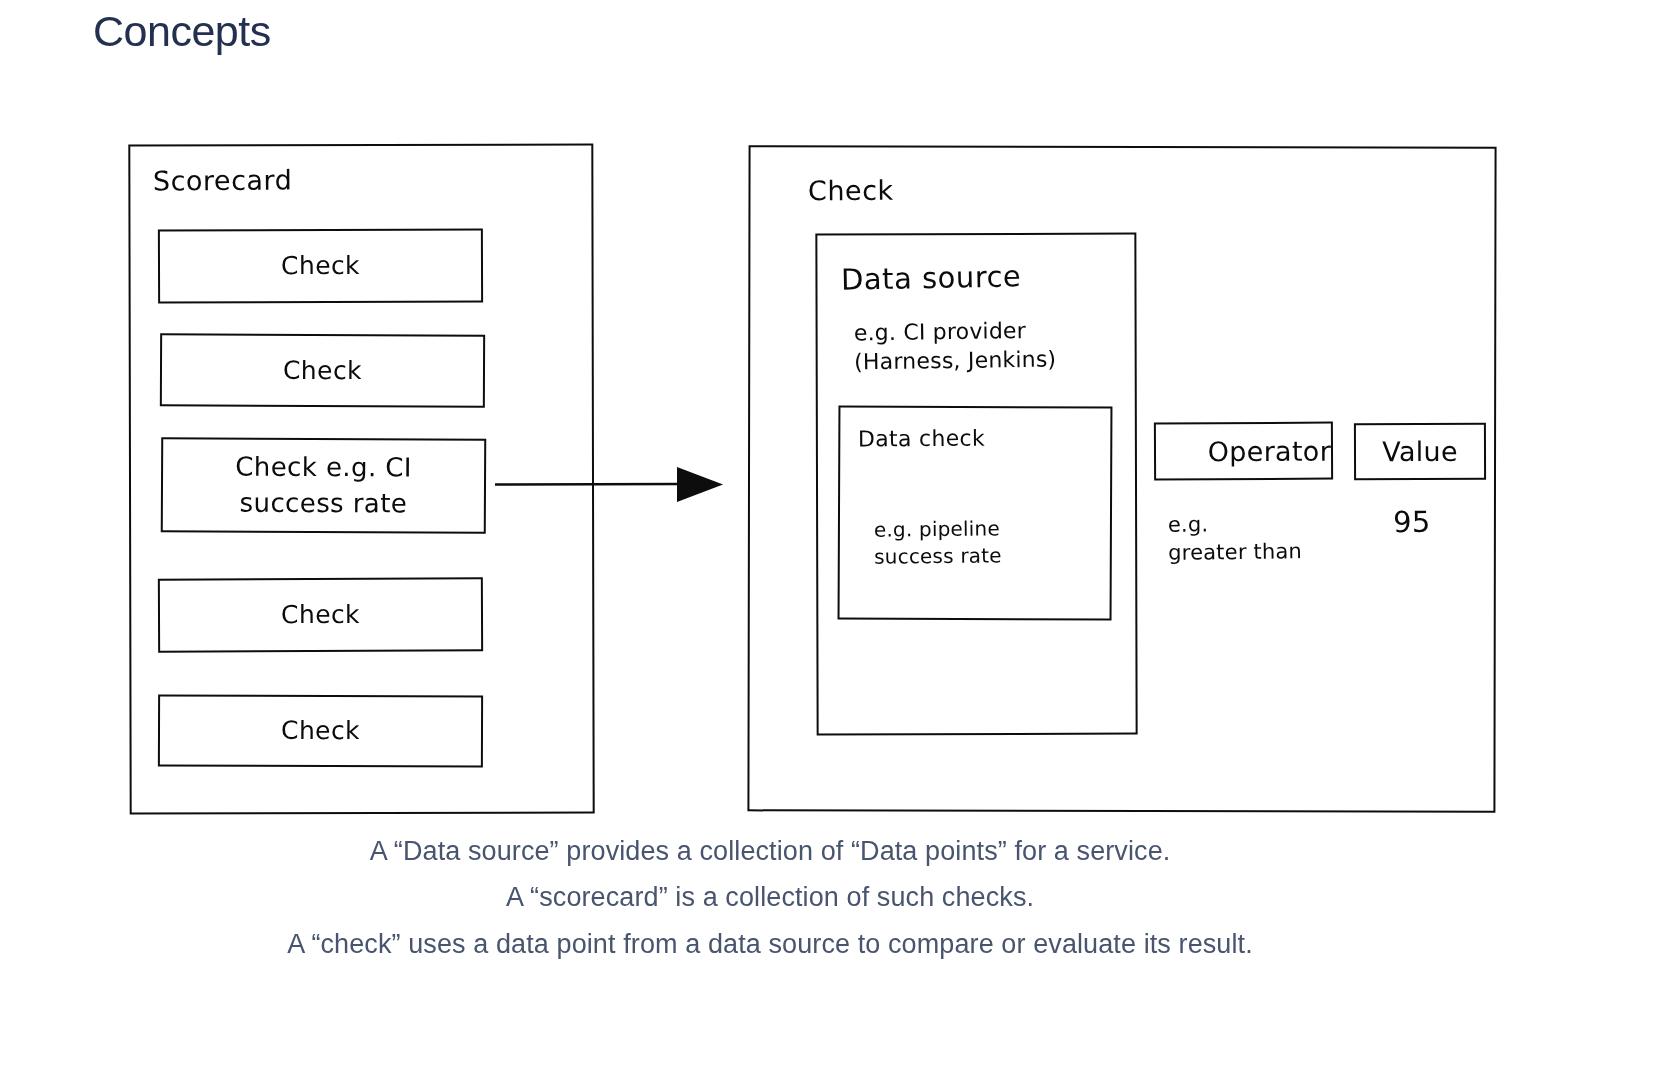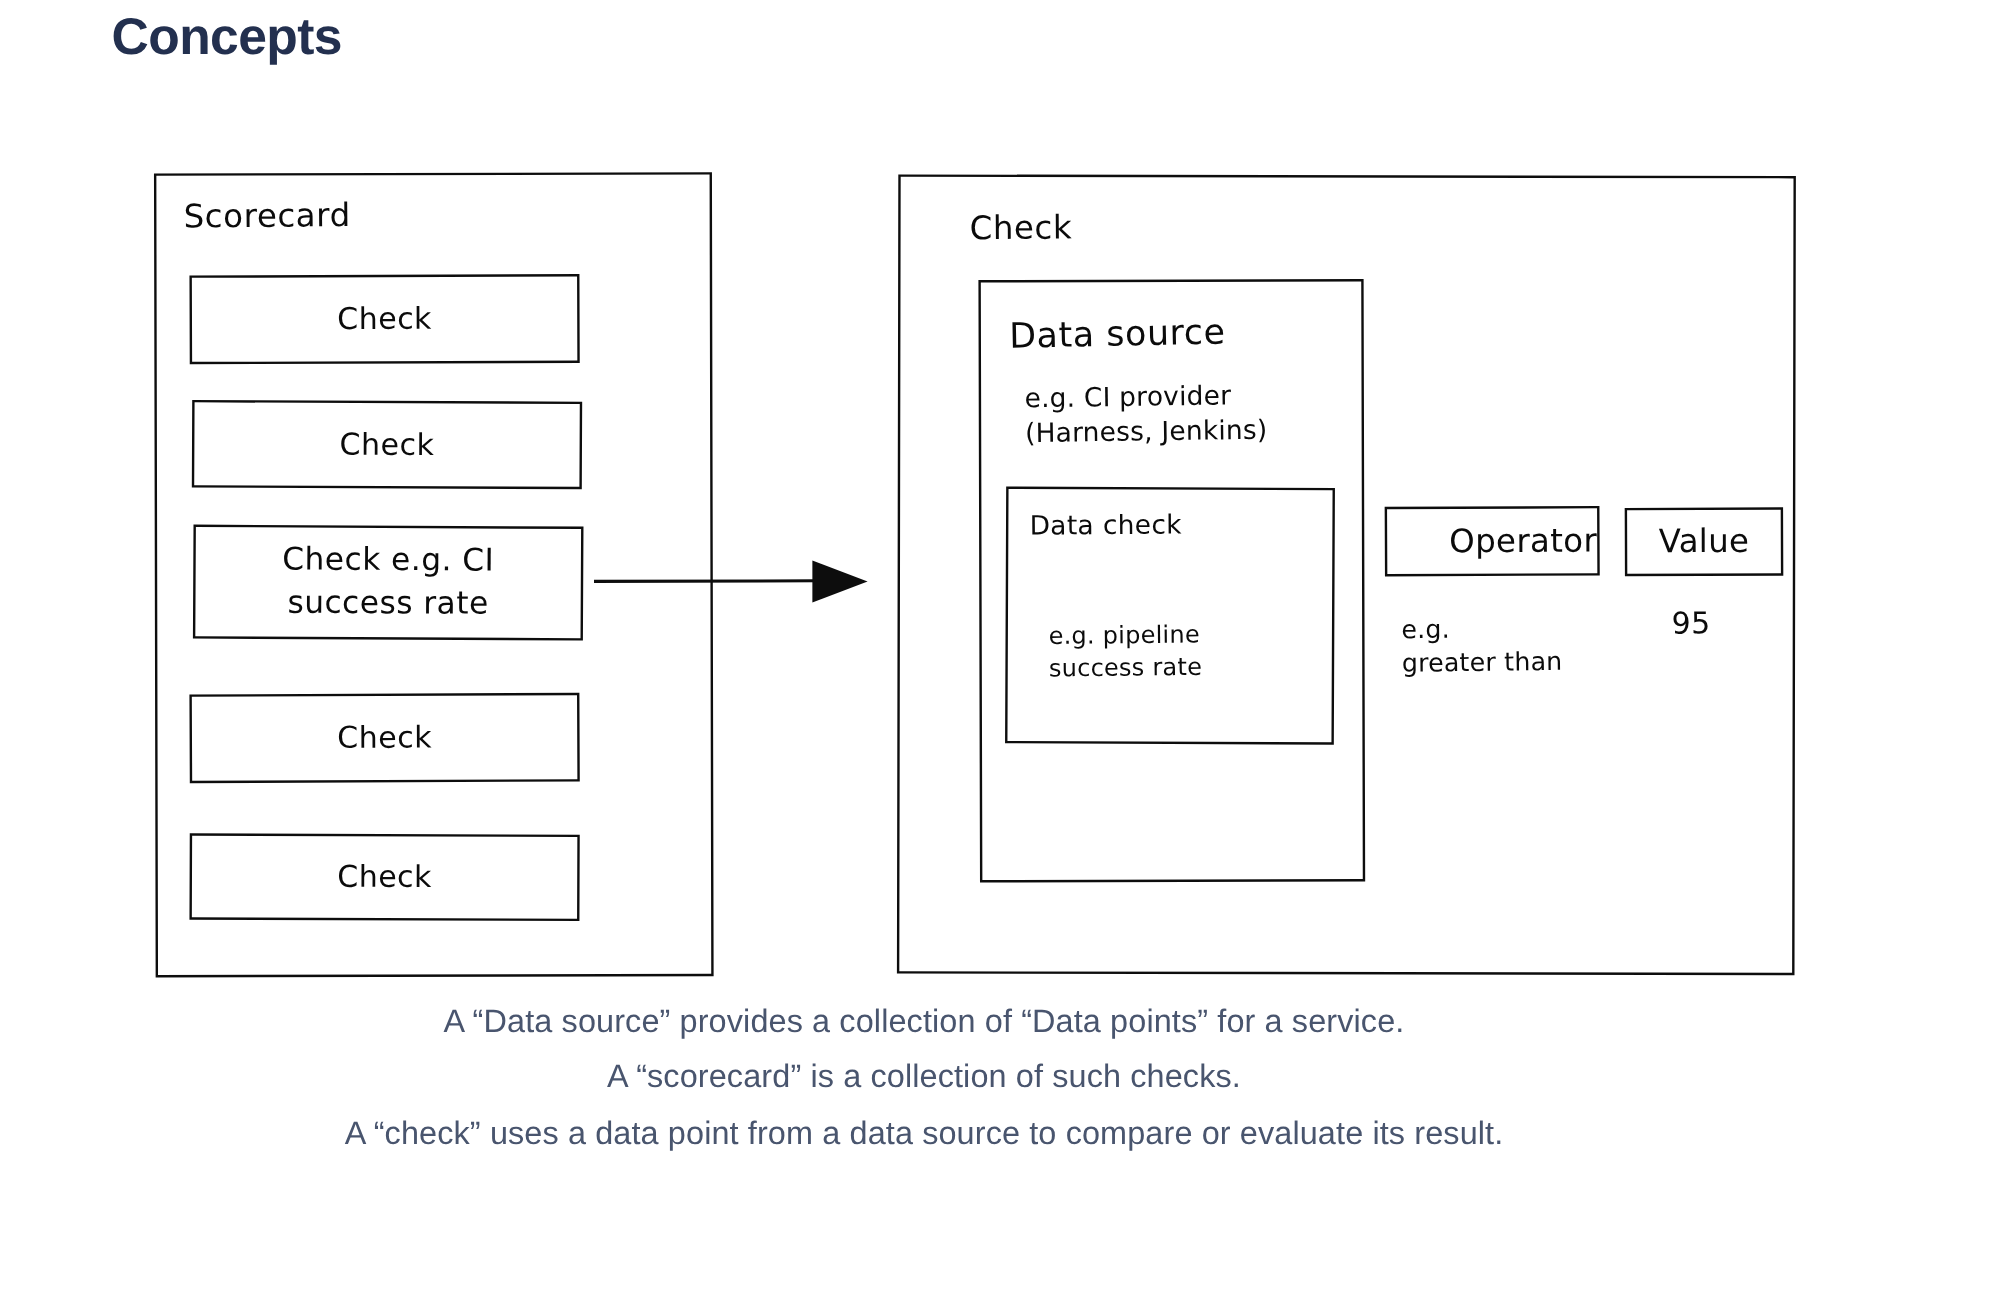--- a/index.html
+++ b/index.html
@@ -13,21 +13,21 @@
     position: relative;
     overflow: hidden;
     font-family: "Liberation Sans", sans-serif;
   }
 
   #page-title {
     position: absolute;
     left: 93px;
     top: 6px;
     font-size: 43px;
-    font-weight: bold;
+    font-weight: normal;
     color: #23304f;
     letter-spacing: -0.5px;
     line-height: 1.2;
   }
 
   
   .sketch-box {
     position: absolute;
     box-sizing: border-box;
     background: #ffffff;
@@ -181,21 +181,21 @@
     transform: rotate(-0.2deg);
     display: flex;
     align-items: center;
     justify-content: center;
   }
   #value-box .box-label { font-size: 27px; letter-spacing: 0.3px; }
   #value-number {
     position: absolute;
     left: 1393px;
     top: 505px;
-    font-size: 25px;
+    font-size: 29px;
     letter-spacing: 0.3px;
     transform: rotate(-0.8deg);
   }
 
   
   #caption {
     position: absolute;
     left: 0;
     top: 828px;
     width: 1540px;

